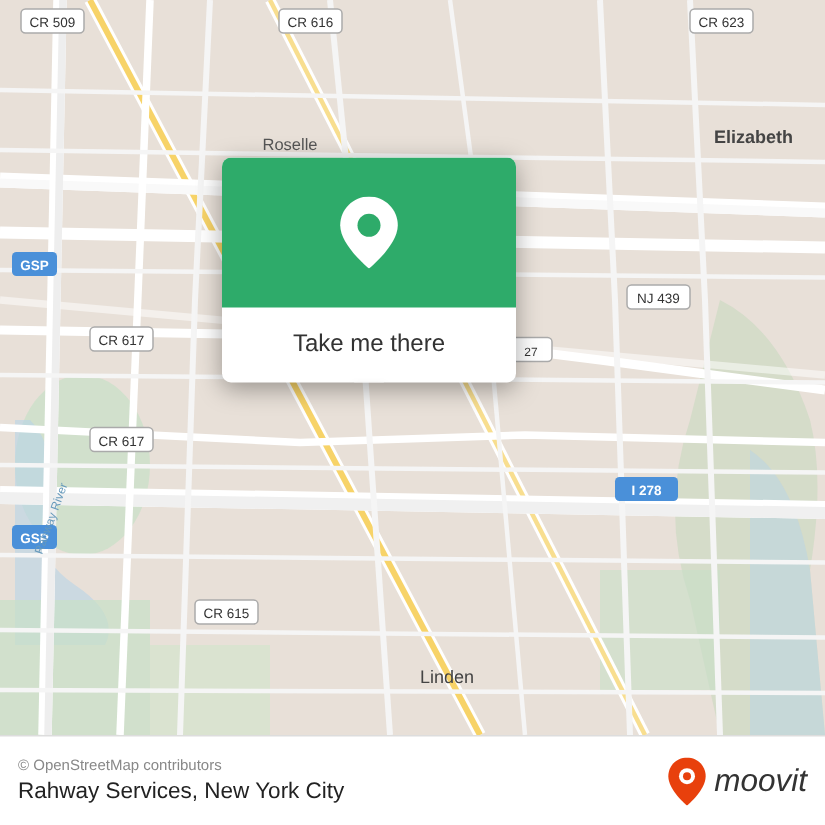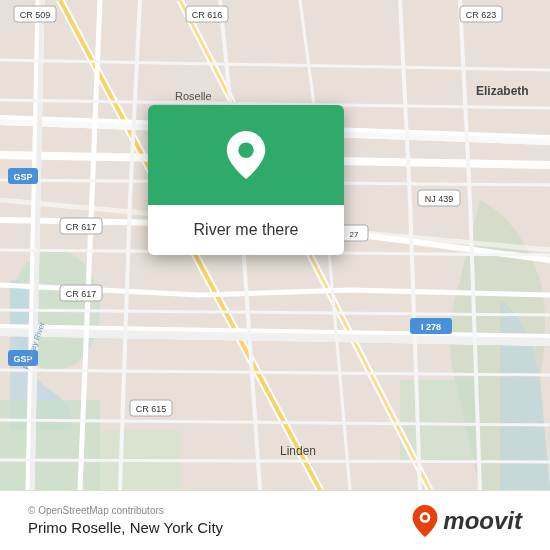--- a/index.html
+++ b/index.html
@@ -88,21 +88,21 @@
     }
 
     
     #bottom-bar {
       width: 550px;
       height: 60px;
       background: white;
       border-top: 1px solid #ddd;
       display: flex;
       align-items: center;
-      padding: 0 28px;
+      padding: 0 12px;
       justify-content: space-between;
     }
 
     #location-info {
       display: flex;
       flex-direction: column;
     }
 
     #copyright-text {
       font-size: 10px;
@@ -121,22 +121,22 @@
       align-items: center;
       gap: 4px;
     }
 
     .moovit-pin {
       width: 28px;
       height: 32px;
     }
 
     .moovit-text {
-      font-size: 24px;
-      font-weight: 700;
+      font-size: 21px;
+      font-weight: 400;
       color: #333;
       font-style: italic;
     }
   </style>
 </head>
 <body>
 
 <div id="map-container">
 
   <svg class="map-bg" viewBox="0 0 550 490" xmlns="http://www.w3.org/2000/svg">
@@ -235,29 +235,29 @@
 
   <div id="popup-card">
     <div id="popup-header">
 
       <svg class="pin-icon" viewBox="0 0 40 50" xmlns="http://www.w3.org/2000/svg">
         <path d="M20 0 C9 0 0 9 0 20 C0 34 20 50 20 50 C20 50 40 34 40 20 C40 9 31 0 20 0Z" fill="white"></path>
         <circle cx="20" cy="20" r="8" fill="#2eab6a"></circle>
       </svg>
     </div>
     <div id="popup-body">
-      <button id="take-me-there-btn">River me there</button>
+      <button id="take-me-there-btn">Take me there</button>
     </div>
   </div>
 </div>
 
 <div id="bottom-bar">
   <div id="location-info">
     <span id="copyright-text">© OpenStreetMap contributors</span>
-    <span id="place-name">Primo Roselle, New York City</span>
+    <span id="place-name">Rahway Services, New York City</span>
   </div>
 
   <div id="moovit-logo">
 
     <svg class="moovit-pin" viewBox="0 0 28 36" xmlns="http://www.w3.org/2000/svg">
       <path d="M14 0 C6.3 0 0 6.3 0 14 C0 24.5 14 36 14 36 C14 36 28 24.5 28 14 C28 6.3 21.7 0 14 0Z" fill="#e8400c"></path>
       <circle cx="14" cy="14" r="6" fill="white"></circle>
       <circle cx="14" cy="14" r="3" fill="#e8400c"></circle>
     </svg>
     <span class="moovit-text">moovit</span>

